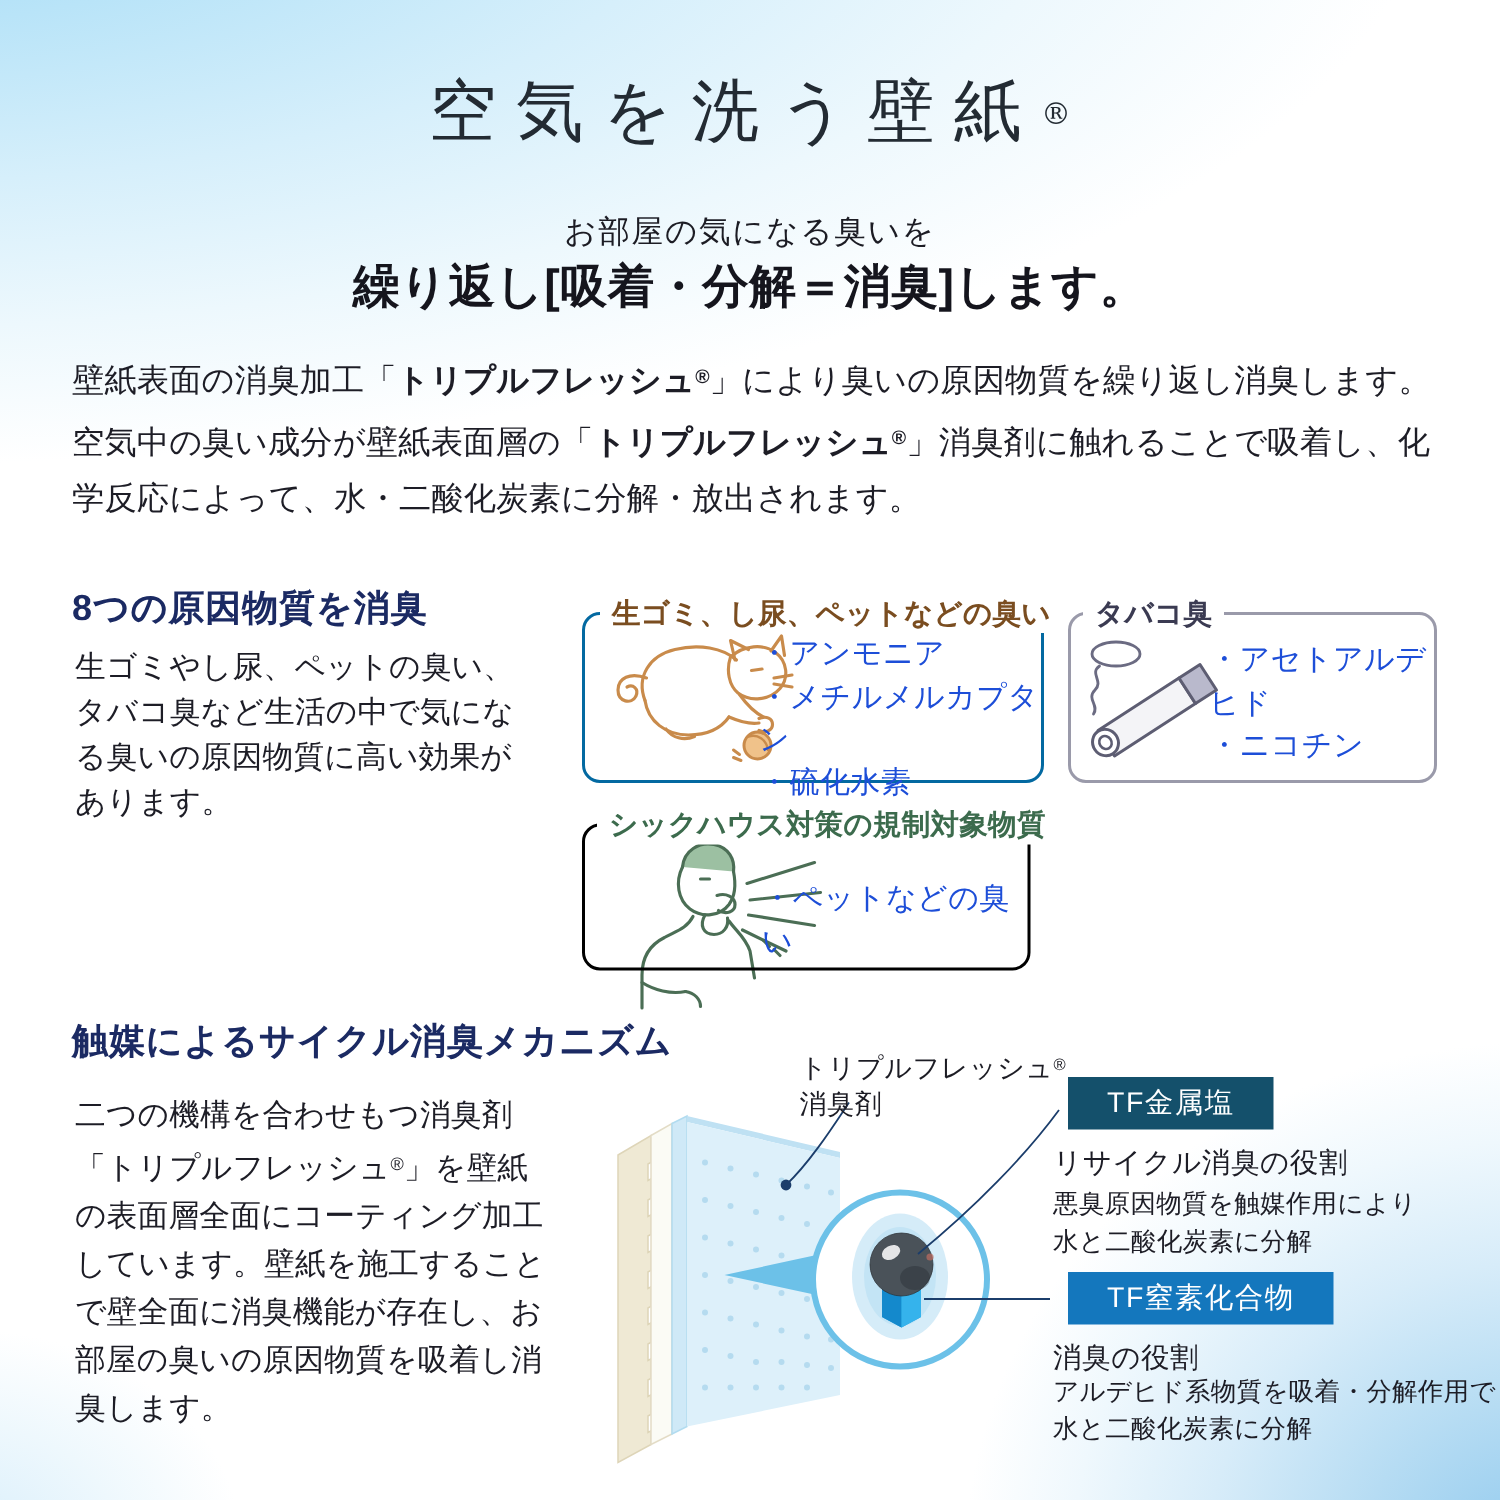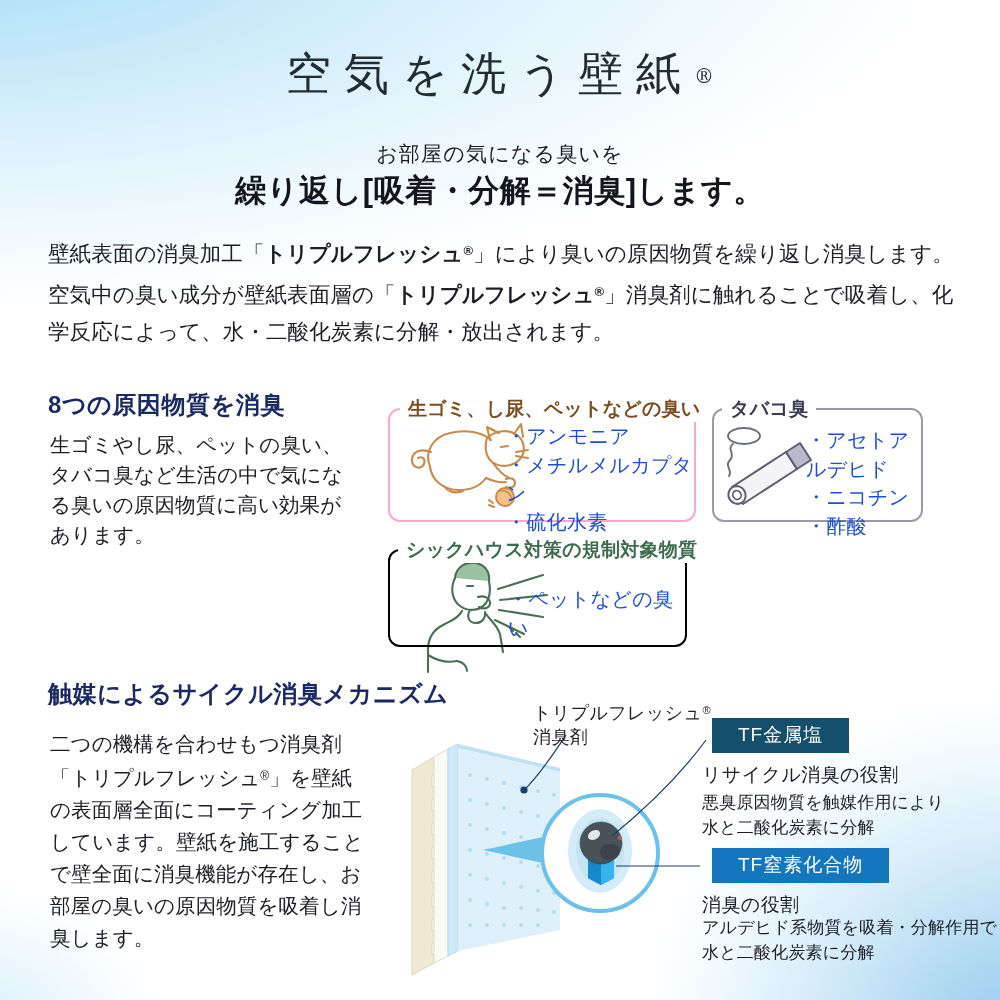--- a/index.html
+++ b/index.html
@@ -71,26 +71,26 @@
   .fbox{position:absolute;border-radius:12px;box-sizing:border-box;background:transparent;}
   .fbox .legend{
     position:absolute;top:-14px;left:14px;padding:0 8px;background:#ffffff;
     font-size:19px;font-weight:bold;white-space:nowrap;letter-spacing:0.2px;
   }
   .fbox .items{
     position:absolute;font-size:20px;line-height:28.5px;color:#1d4ed8;letter-spacing:0.3px;
   }
 
   
-  .box-nama{left:388px;top:408px;width:308px;height:114px;border:2px solid #f9a8d4;}
+  .box-nama{left:388px;top:408px;width:308px;height:114px;border:2px solid #0369a1;}
   .box-nama .legend{color:#7a4d20;left:10px;}
   .box-nama .items{left:116px;top:12px;}
 
   
-  .box-tabako{left:712px;top:408px;width:211px;height:114px;border:2px solid #9a9aaa;}
+  .box-tabako{left:712px;top:408px;width:246px;height:114px;border:2px solid #9a9aaa;}
   .box-tabako .legend{color:#3b3b52;left:8px;}
   .box-tabako .items{left:92px;top:16px;}
 
   
   .box-sick{left:388px;top:549px;width:299px;height:98px;border:2px solid #000000;}
   .box-sick .legend{color:#3c6b4d;left:8px;}
   .box-sick .items{left:118px;top:34px;}
 
   
   .sec2-h{position:absolute;left:48px;top:678px;}
@@ -331,21 +331,20 @@
         <div>・硫化水素</div>
         <div>・トリメチルアミン</div>
       </div>
     </div>
 
     <div class="fbox box-tabako">
       <div class="legend">タバコ臭</div>
       <div class="items">
         <div>・アセトアルデヒド</div>
         <div>・ニコチン</div>
-        <div>・酢酸</div>
       </div>
     </div>
 
     <div class="fbox box-sick">
       <div class="legend">シックハウス対策の規制対象物質</div>
       <div class="items">
         <div>・ペットなどの臭い</div>
       </div>
     </div>
 

